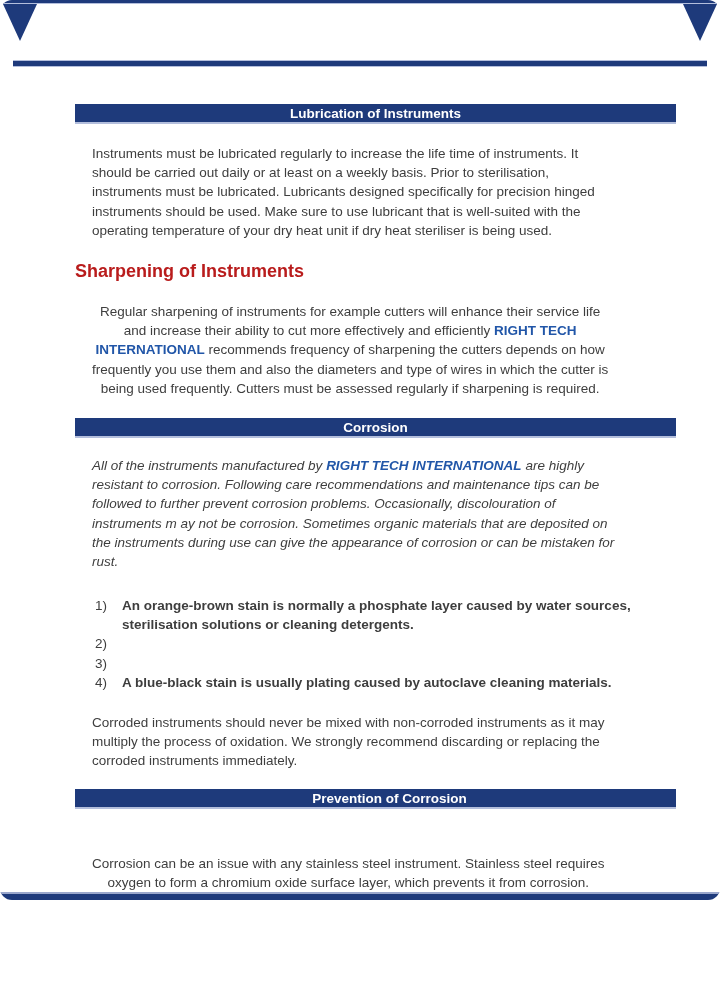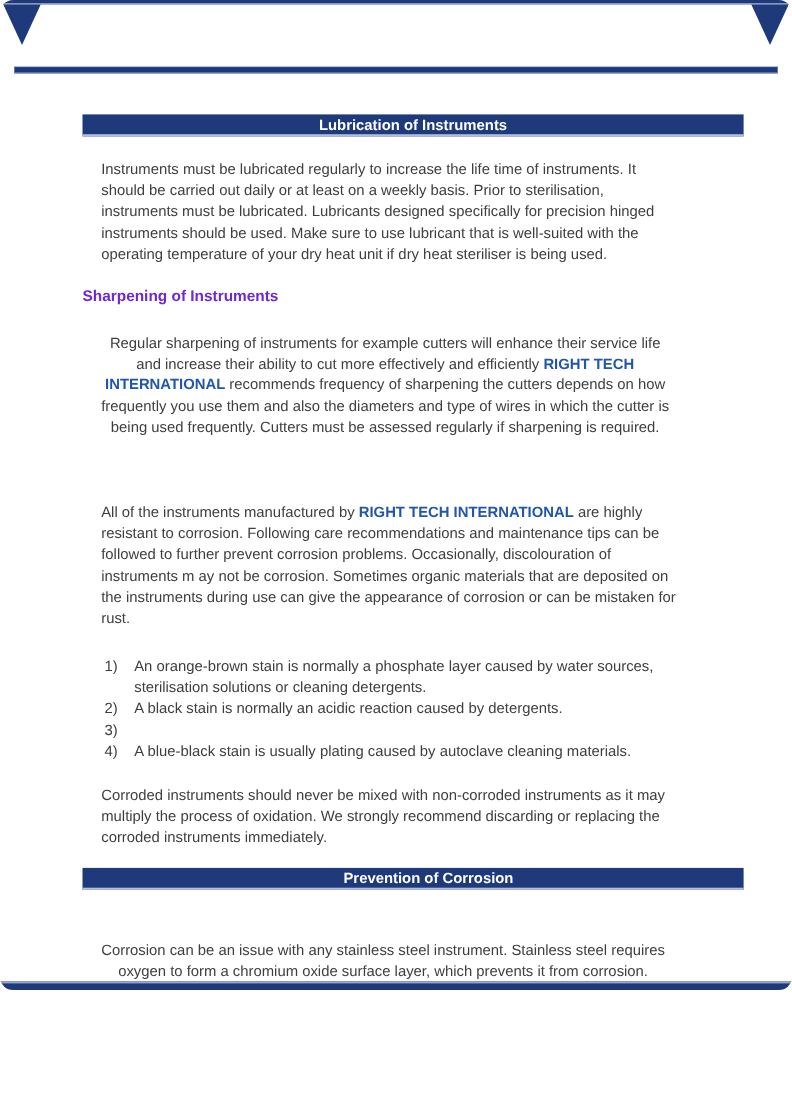--- a/index.html
+++ b/index.html
@@ -60,42 +60,42 @@
   .para {
     position: absolute; left: 75px;
     white-space: pre;
     font-size: 13.5px;
     line-height: 19.2px;
     color: var(--body-text);
     margin-left: 17px;
   }
   .p1 { top: 144px; }
   .p2 { top: 302px; text-align: center; }
-  .p3 { top: 456px; }
+  .p3 { top: 456px; font-style: italic; }
   .p4 { top: 713px; }
   .p5 { top: 854px; text-align: center; }
   .subhead {
     position: absolute; left: 75px; top: 261px;
-    font-size: 14px;
+    font-size: 18px;
     font-weight: bold;
-    color: #6d28d9;
+    color: #b91c1c;
   }
   .brand {
     font-weight: bold;
     color: var(--brand-blue);
   }
   .list {
     position: absolute; left: 95px; top: 596px;
     font-size: 13.5px;
     line-height: 19.2px;
     color: var(--body-text);
   }
   .li { display: flex; }
   .num { flex: 0 0 27px; width: 27px; }
-  .li-text { white-space: pre; }
+  .li-text { white-space: pre; font-weight: bold; }
   .footbar {
     position: absolute; left: 0; bottom: 0;
     width: 720px; height: 8px;
     background: var(--navy);
     border-top: 2px solid #9aa7cc;
   }
 </style>
 </head>
 <body>
 
@@ -117,37 +117,39 @@
 operating temperature of your dry heat unit if dry heat steriliser is being used.</div>
 
   <div class="subhead">Sharpening of Instruments</div>
 
   <div class="para p2"><span>Regular sharpening of instruments for example cutters will enhance their service life
 and increase their ability to cut more effectively and efficiently </span><span class="brand">RIGHT TECH
 INTERNATIONAL</span><span> recommends frequency of sharpening the cutters depends on how
 frequently you use them and also the diameters and type of wires in which the cutter is
 being used frequently. Cutters must be assessed regularly if sharpening is required.</span></div>
 
+  <div class="banner b2">
+    <span>Corrosion</span>
+  </div>
 
   <div class="para p3"><span>All of the instruments manufactured by </span><span class="brand">RIGHT TECH INTERNATIONAL</span><span> are highly
 resistant to corrosion. Following care recommendations and maintenance tips can be
 followed to further prevent corrosion problems. Occasionally, discolouration of
 instruments m ay not be corrosion. Sometimes organic materials that are deposited on
 the instruments during use can give the appearance of corrosion or can be mistaken for
 rust.</span></div>
 
   <div class="list">
     <div class="li">
       <span class="num">1)</span>
       <span class="li-text">An orange-brown stain is normally a phosphate layer caused by water sources,
 sterilisation solutions or cleaning detergents.</span>
     </div>
     <div class="li">
       <span class="num">2)</span>
-      <span class="li-text">A black stain is normally an acidic reaction caused by detergents.</span>
     </div>
     <div class="li">
       <span class="num">3)</span>
     </div>
     <div class="li">
       <span class="num">4)</span>
       <span class="li-text">A blue-black stain is usually plating caused by autoclave cleaning materials.</span>
     </div>
   </div>
 

